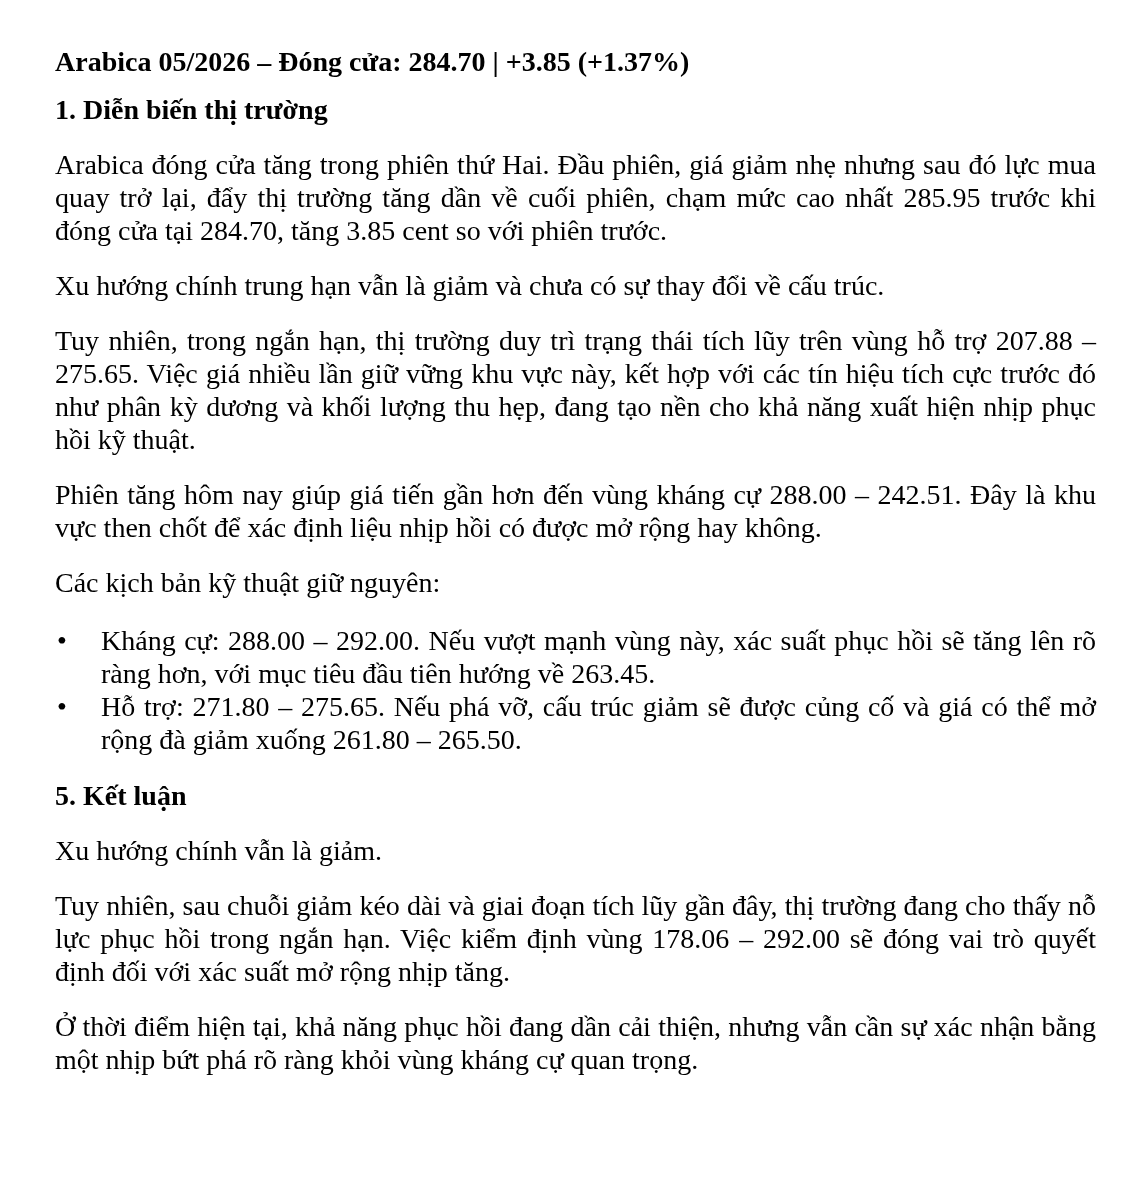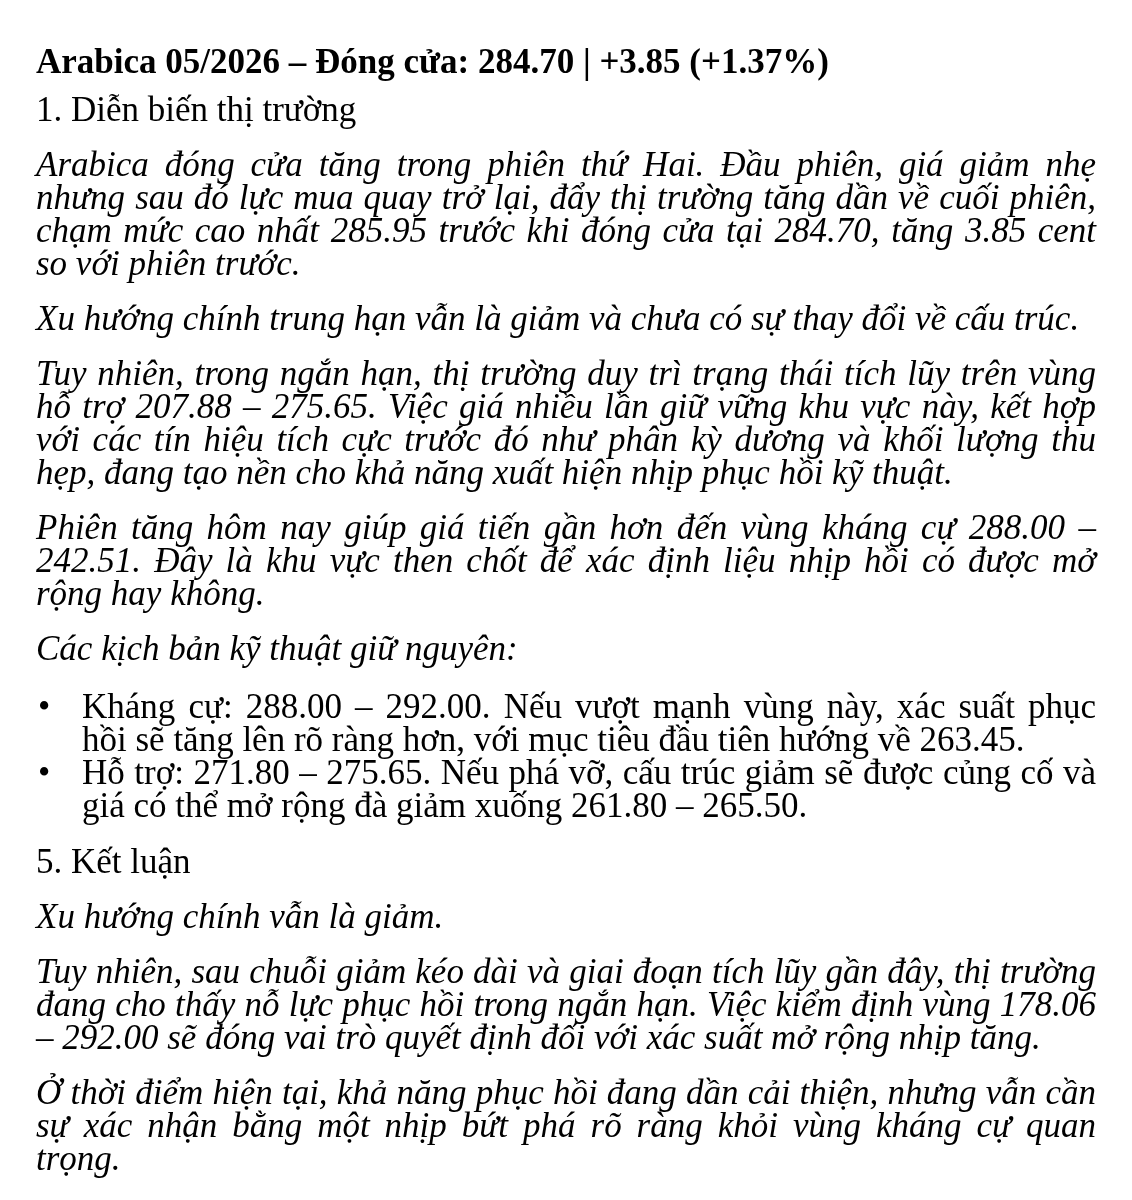--- a/index.html
+++ b/index.html
@@ -11,36 +11,35 @@
     width: 1132px;
     height: 1200px;
     overflow: hidden;
     color: #000000;
     font-family: "Liberation Serif", "DejaVu Serif", serif;
   }
   .page {
     box-sizing: border-box;
     width: 1132px;
     min-height: 1200px;
-    padding: 45px 36px 0 36px;
-    font-size: 35px;
+    padding: 45px 36px 0 55px;
+    font-size: 28px;
     line-height: 33px;
   }
   .doc-title {
     font-weight: bold;
     margin: 0 0 10px 0;
   }
   .section-heading {
-    font-weight: normal;
+    font-weight: bold;
     margin: 15px 0 22px 0;
   }
   .para {
     margin: 0 0 22px 0;
     text-align: justify;
-    font-style: italic;
   }
   ul.bullet-list {
     list-style: none;
     margin: 25px 0 23px 0;
     padding: 0;
   }
   ul.bullet-list li {
     position: relative;
     padding-left: 46px;
     text-align: justify;

